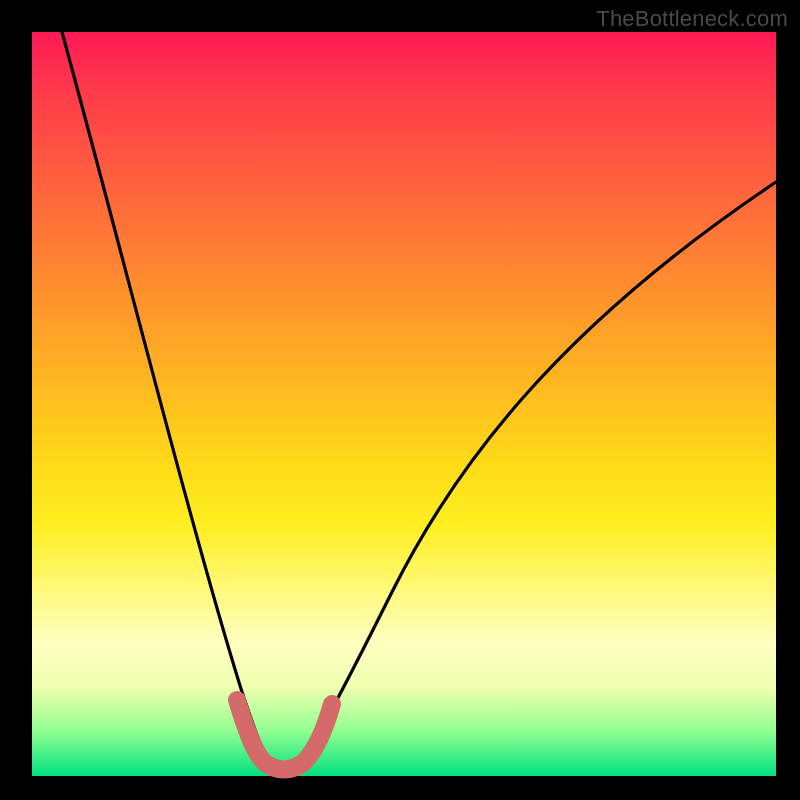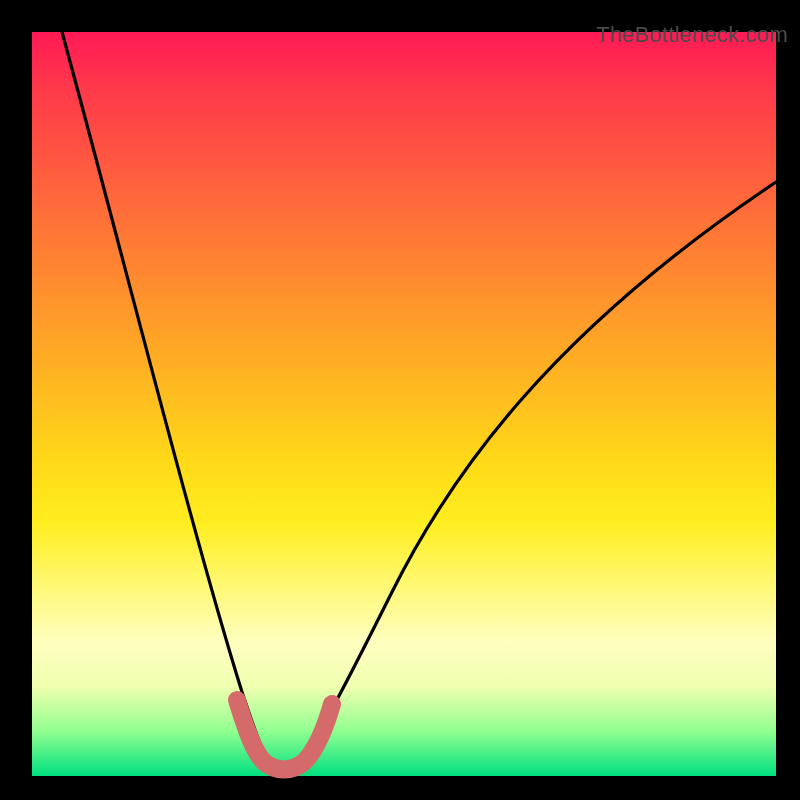--- a/index.html
+++ b/index.html
@@ -41,21 +41,20 @@
       #00e080 100%);
   }
   .watermark {
     position: absolute;
     top: 6px;
     right: 12px;
     color: #4a4a4a;
     font-size: 22px;
     font-weight: 500;
     letter-spacing: 0.2px;
-    margin-top: 16px;
   }
   svg.curve {
     position: absolute;
     left: 0;
     top: 0;
     width: 744px;
     height: 744px;
     overflow: visible;
   }
 </style>

